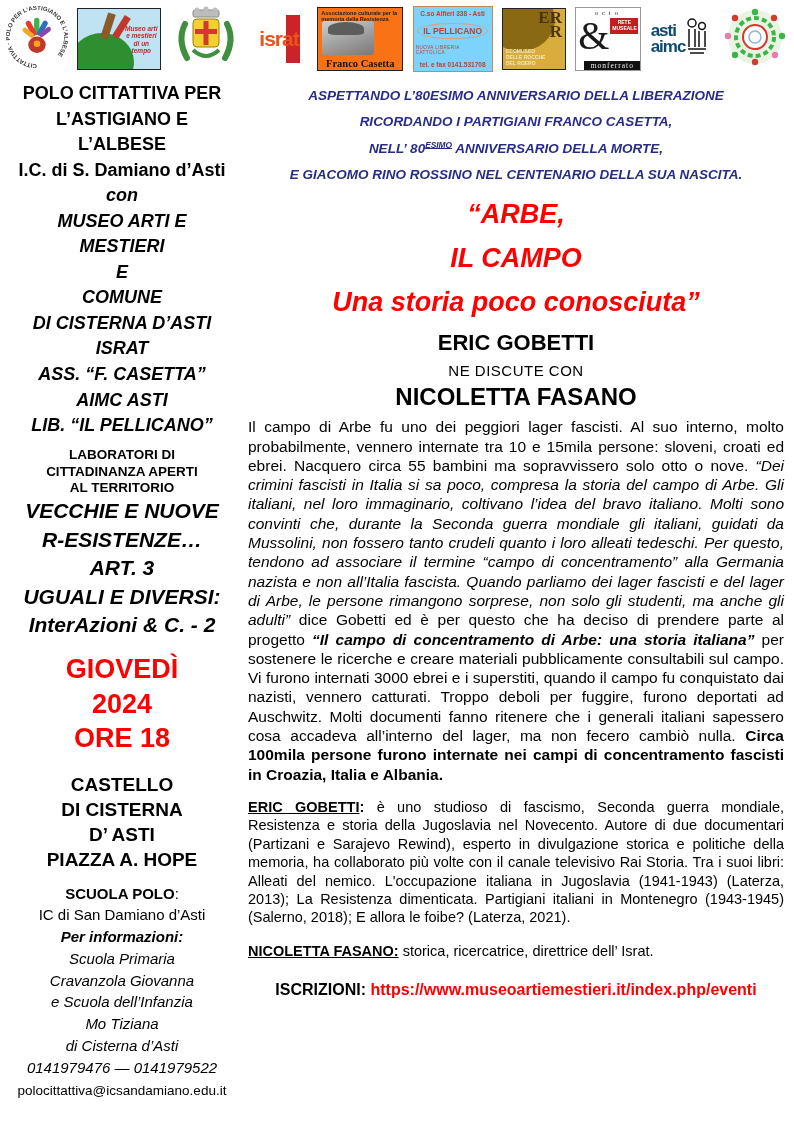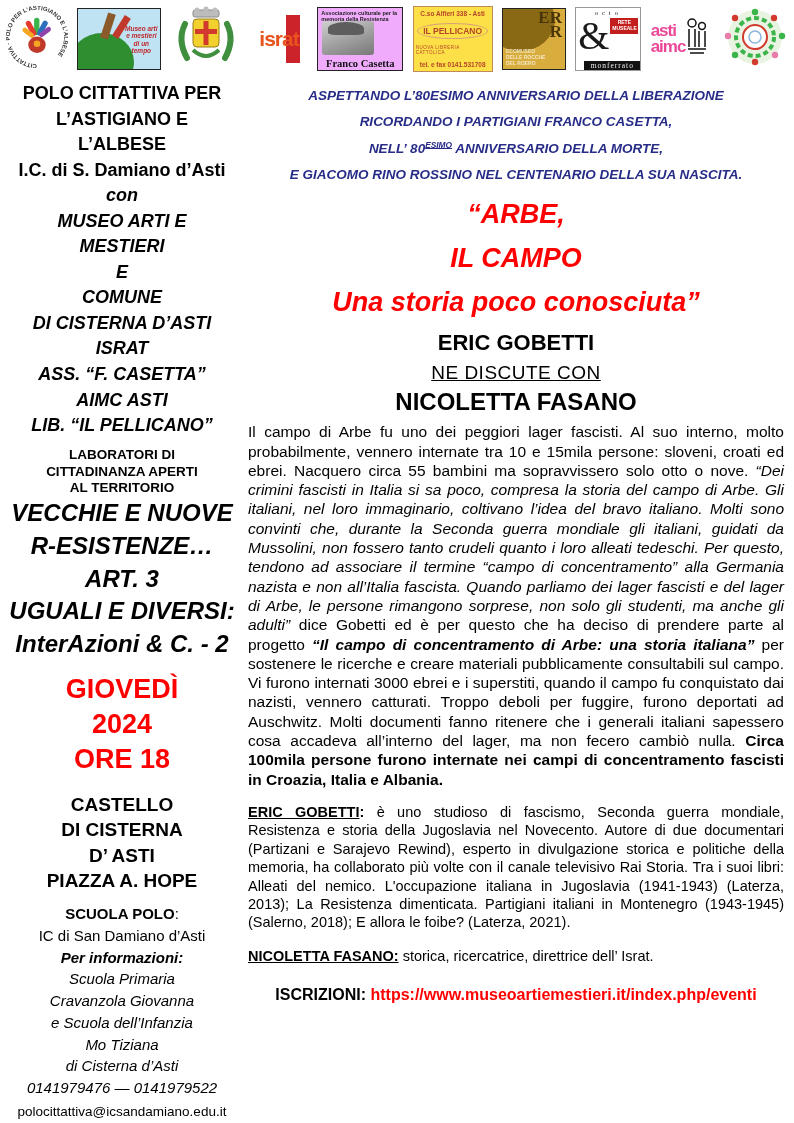--- a/index.html
+++ b/index.html
@@ -15,29 +15,29 @@
   .museo-hill{position:absolute;left:-8px;bottom:-22px;width:64px;height:58px;border-radius:50%;background:#2e8f31;}
   .museo-tools{position:absolute;left:26px;top:4px;width:8px;height:26px;background:#8a5a2b;transform:rotate(18deg);}
   .museo-tools2{position:absolute;left:40px;top:6px;width:7px;height:24px;background:#c0392b;transform:rotate(32deg);}
   .museo-text{position:absolute;right:2px;top:16px;width:34px;font-size:6.5px;line-height:1.15;
               color:#c0272d;font-style:italic;font-weight:bold;text-align:center;}
   
   .lg-israt{width:58px;height:60px;background:#fff;display:flex;align-items:center;justify-content:center;}
   .israt-bar{position:absolute;right:8px;top:6px;width:14px;height:48px;background:#cc2229;}
   .israt-txt{position:relative;font-weight:bold;font-size:21px;color:#e8541d;letter-spacing:-1px;}
   
-  .lg-casetta{width:84px;height:62px;background:#f0abfc;}
+  .lg-casetta{width:84px;height:62px;background:#f97316;}
   .cas-top{position:absolute;top:2px;left:3px;right:2px;font-size:5.5px;line-height:1.1;color:#222;font-weight:bold;}
   .cas-photo{position:absolute;left:4px;top:13px;width:52px;height:34px;
              background:linear-gradient(160deg,#cfcfcf 0%,#9e9e9e 55%,#787878 100%);border-radius:3px;}
   .cas-cap{position:absolute;left:10px;top:14px;width:36px;height:13px;background:#5d5d5d;border-radius:50% 50% 20% 20%;}
   .cas-bottom{position:absolute;bottom:1px;left:2px;right:2px;font-size:10.5px;font-weight:bold;color:#111;text-align:center;
               font-family:"Liberation Serif", serif;}
   
-  .lg-pell{width:74px;height:58px;background:#fde047;border:1px solid #c08a5a;
+  .lg-pell{width:74px;height:58px;background:#7dd3fc;border:1px solid #c08a5a;
            display:flex;flex-direction:column;align-items:center;justify-content:space-between;padding:3px 2px;}
   .pell-line1{font-size:6.5px;font-weight:bold;color:#b5442a;}
   .pell-name{font-size:8.5px;font-weight:bold;color:#b5442a;border:1px solid #d8a07a;border-radius:50%;padding:2px 5px;}
   .pell-sub{font-size:4.5px;color:#b5442a;letter-spacing:.5px;}
   .pell-tel{font-size:6.5px;font-weight:bold;color:#b5442a;}
   
   .lg-err{width:62px;height:60px;background:#d8ac3d;}
   .err-wave{position:absolute;left:-18px;top:-20px;width:70px;height:62px;background:#8a6914;border-radius:50%;}
   .err-mono{position:absolute;right:3px;top:2px;font-family:"Liberation Serif", serif;font-weight:bold;
             font-size:17px;line-height:.85;color:#4a3508;text-align:right;white-space:pre-line;}
@@ -46,49 +46,49 @@
   .lg-octo{width:64px;height:62px;background:#fff;border:1px solid #999;}
   .octo-top{position:absolute;top:1px;left:0;right:0;text-align:center;font-size:6.5px;letter-spacing:4px;
             font-family:"Liberation Serif", serif;color:#111;}
   .octo-amp{position:absolute;left:2px;top:4px;font-size:40px;font-family:"Liberation Serif", serif;color:#1a1a1a;}
   .octo-badge{position:absolute;right:2px;top:10px;width:24px;background:#c21e1e;color:#fff;
               font-size:5px;line-height:1.15;font-weight:bold;padding:2px;text-align:center;}
   .octo-bottom{position:absolute;bottom:0;left:8px;right:0;background:#111;color:#eee;text-align:center;
                font-size:7.5px;font-family:"Liberation Serif", serif;letter-spacing:1px;}
   
   .lg-aimc{width:62px;height:60px;background:#fff;display:flex;align-items:center;}
-  .aimc-txt{font-weight:bold;font-size:17px;line-height:.95;color:#ec4899;letter-spacing:-1px;}
+  .aimc-txt{font-weight:bold;font-size:17px;line-height:.95;color:#0c4a6e;letter-spacing:-1px;}
   
   .lg-svg{background:#fff;}
   
   .columns{display:flex;align-items:flex-start;}
   .left-col{width:244px;flex:0 0 auto;text-align:center;padding-top:6px;}
   .right-col{flex:1;padding:2px 10px 0 4px;}
   
   .org-line{font-weight:bold;font-size:18px;line-height:1.42;}
   .partner-line{font-weight:bold;font-style:italic;font-size:18px;line-height:1.42;}
   .lab-block{margin-top:8px;}
   .lab-line{font-weight:bold;font-size:13.5px;line-height:1.25;}
-  .project-line{font-weight:bold;font-style:italic;font-size:24px;line-height:1.36;}
+  .project-line{font-weight:bold;font-style:italic;font-size:21px;line-height:1.36;}
   .date-block{margin-top:12px;}
   .date-line{color:var(--red);font-weight:bold;font-size:27px;line-height:1.28;}
   .venue-block{margin-top:16px;}
   .venue-line{font-weight:bold;font-size:19px;line-height:1.33;}
   .school-block{margin-top:10px;font-size:15px;line-height:1.45;}
   .school-name{font-size:15px;}
   .info-label{font-weight:bold;font-style:italic;}
   .info-line{font-style:italic;}
   .email{font-size:13.5px;margin-top:3px;}
   
   .intro{margin-top:6px;text-align:center;color:var(--navy);font-weight:bold;font-style:italic;
          font-size:13.5px;line-height:1.95;}
   .title{margin-top:4px;text-align:center;color:var(--red);font-weight:bold;font-style:italic;
          font-size:27px;line-height:1.63;}
   .speaker{margin-top:6px;text-align:center;font-weight:bold;font-size:22px;}
-  .discussant-intro{margin-top:6px;text-align:center;font-size:19px;letter-spacing:.5px;text-decoration:underline;}
+  .discussant-intro{margin-top:6px;text-align:center;font-size:15px;letter-spacing:.5px;}
   .discussant{margin-top:4px;text-align:center;font-weight:bold;font-size:24px;}
   .body-par{margin:6px 0 0 0;text-align:justify;font-size:15.5px;line-height:1.245;}
   .bio-par{margin:14px 0 0 0;text-align:justify;font-size:14.5px;line-height:1.27;}
   .fasano-par{margin:16px 0 0 0;text-align:left;font-size:14.5px;}
   .iscrizioni{margin-top:22px;text-align:center;font-size:16px;font-weight:bold;white-space:nowrap;}
   .iscrizioni a{color:var(--red);text-decoration:none;margin-top:13px;}
   
   .rt-b{font-weight:bold;}
   .rt-i{font-style:italic;}
   .rt-u{text-decoration:underline;}

